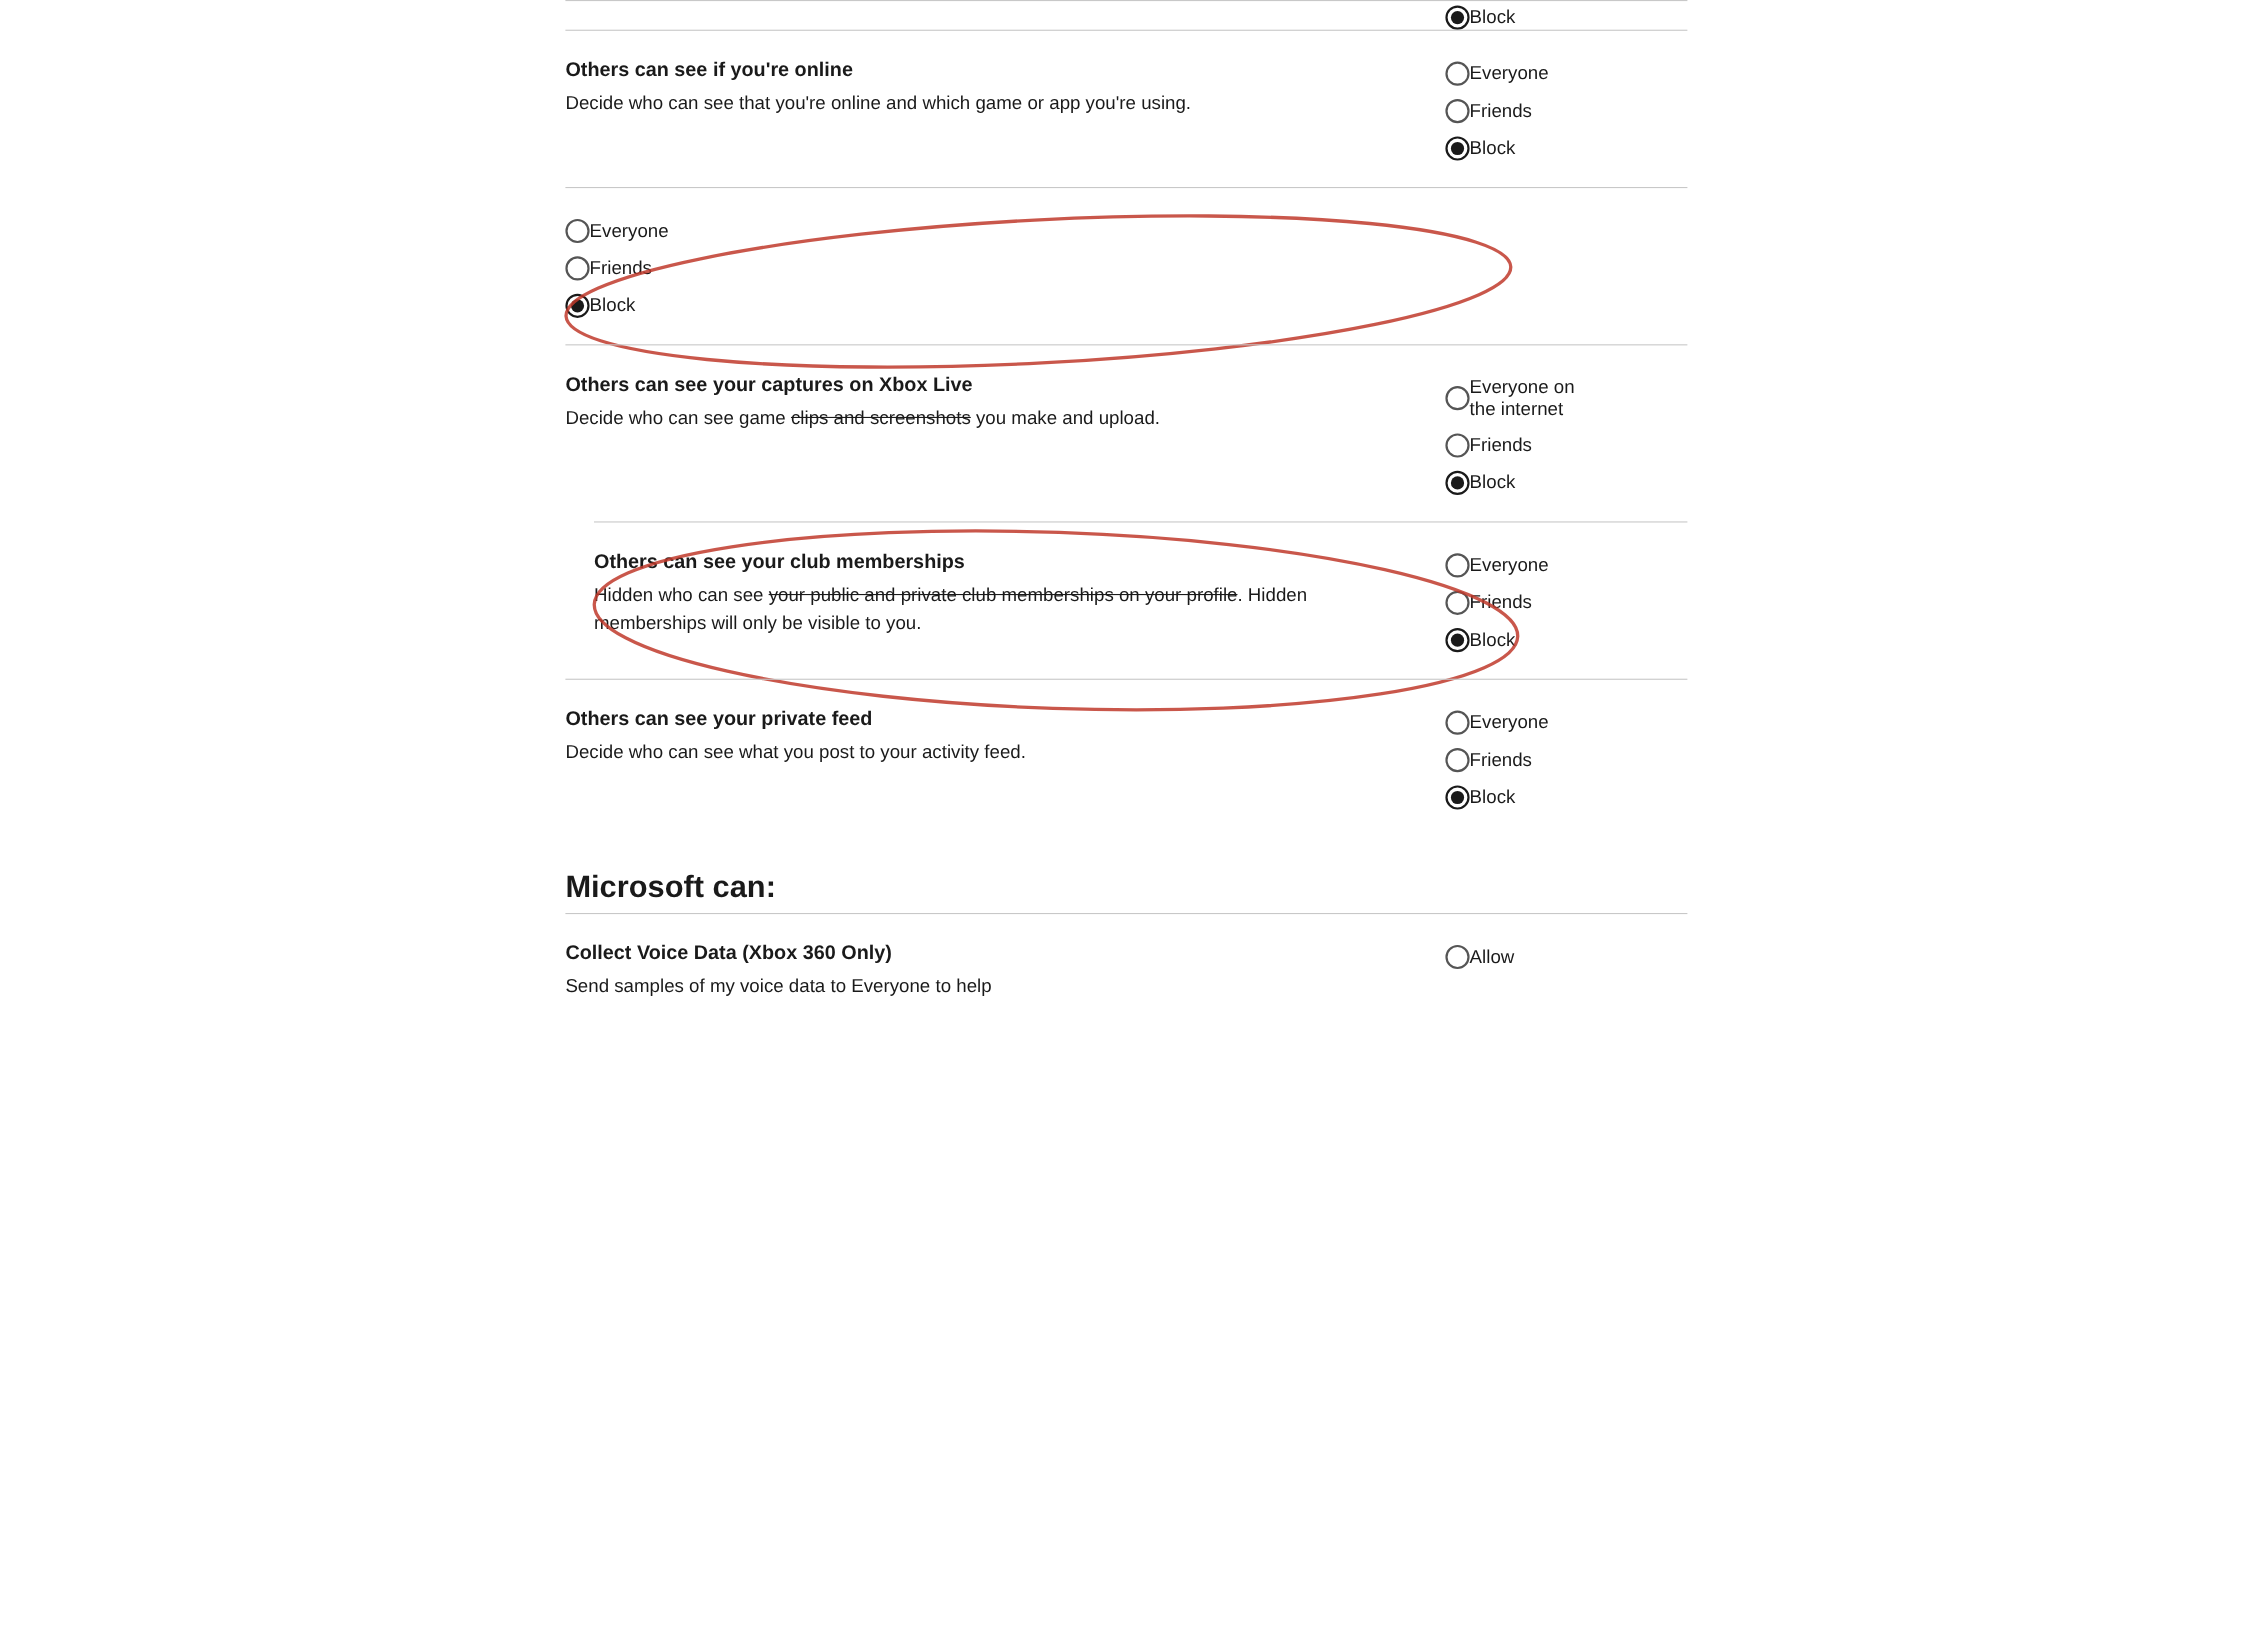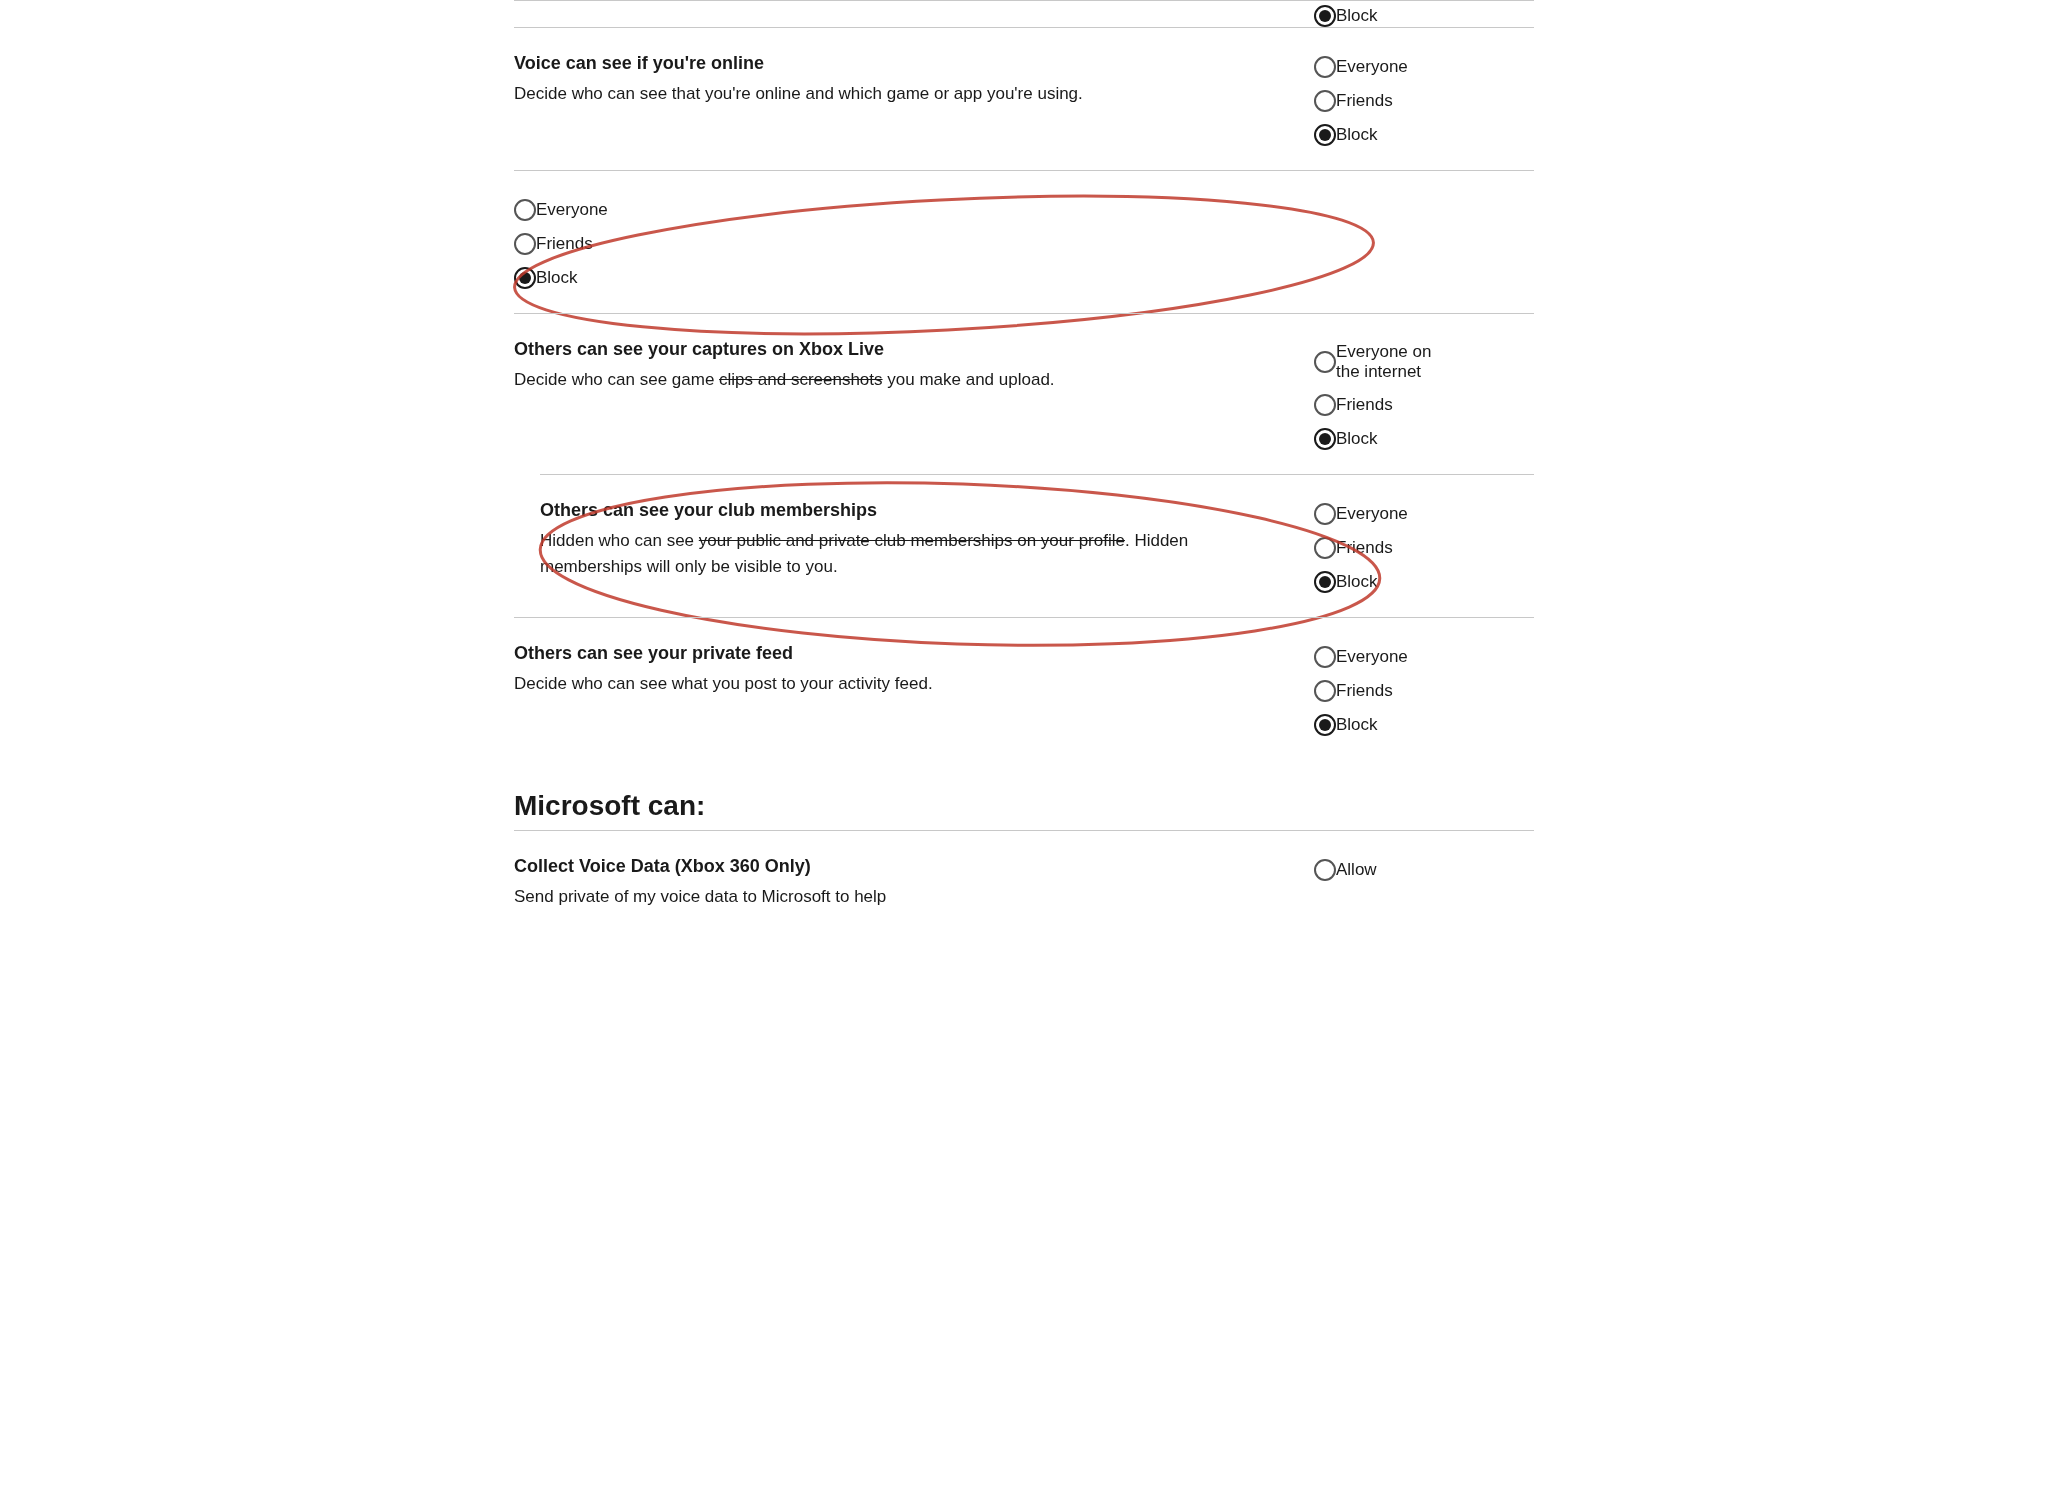--- a/index.html
+++ b/index.html
@@ -141,21 +141,21 @@
           <span>Block</span>
         </label>
       </div>
     </div>
   </div>
 
   <div class="setting-row-wrapper">
     <hr class="section-divider">
     <div class="setting-row">
       <div class="setting-info">
-        <div class="setting-title">Voice can see if you're online</div>
+        <div class="setting-title">Others can see if you're online</div>
         <div class="setting-desc">Decide who can see that you're online and which game or app you're using.</div>
       </div>
       <div class="setting-options">
         <label class="radio-option">
           <div class="radio-circle"></div>
           <span>Everyone</span>
         </label>
         <label class="radio-option">
           <div class="radio-circle"></div>
           <span>Friends</span>
@@ -281,21 +281,21 @@
       </div>
     </div>
   </div>
 
   <div class="microsoft-section">
     <h2 class="section-header">Microsoft can:</h2>
     <hr class="section-divider">
     <div class="setting-row">
       <div class="setting-info">
         <div class="setting-title">Collect Voice Data (Xbox 360 Only)</div>
-        <div class="setting-desc">Send private of my voice data to Microsoft to help</div>
+        <div class="setting-desc">Send samples of my voice data to Everyone to help</div>
       </div>
       <div class="setting-options">
         <label class="radio-option">
           <div class="radio-circle"></div>
           <span>Allow</span>
         </label>
       </div>
     </div>
   </div>
 

